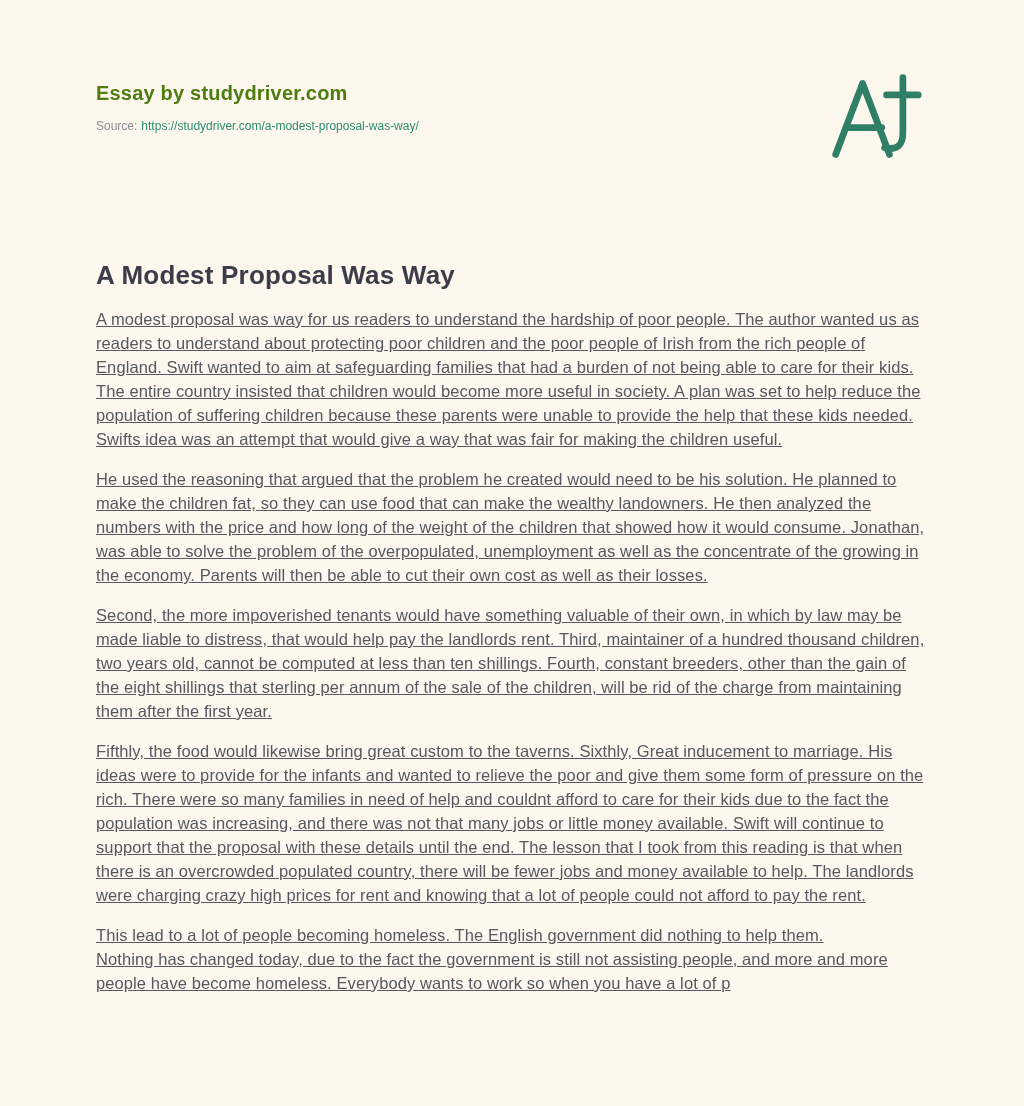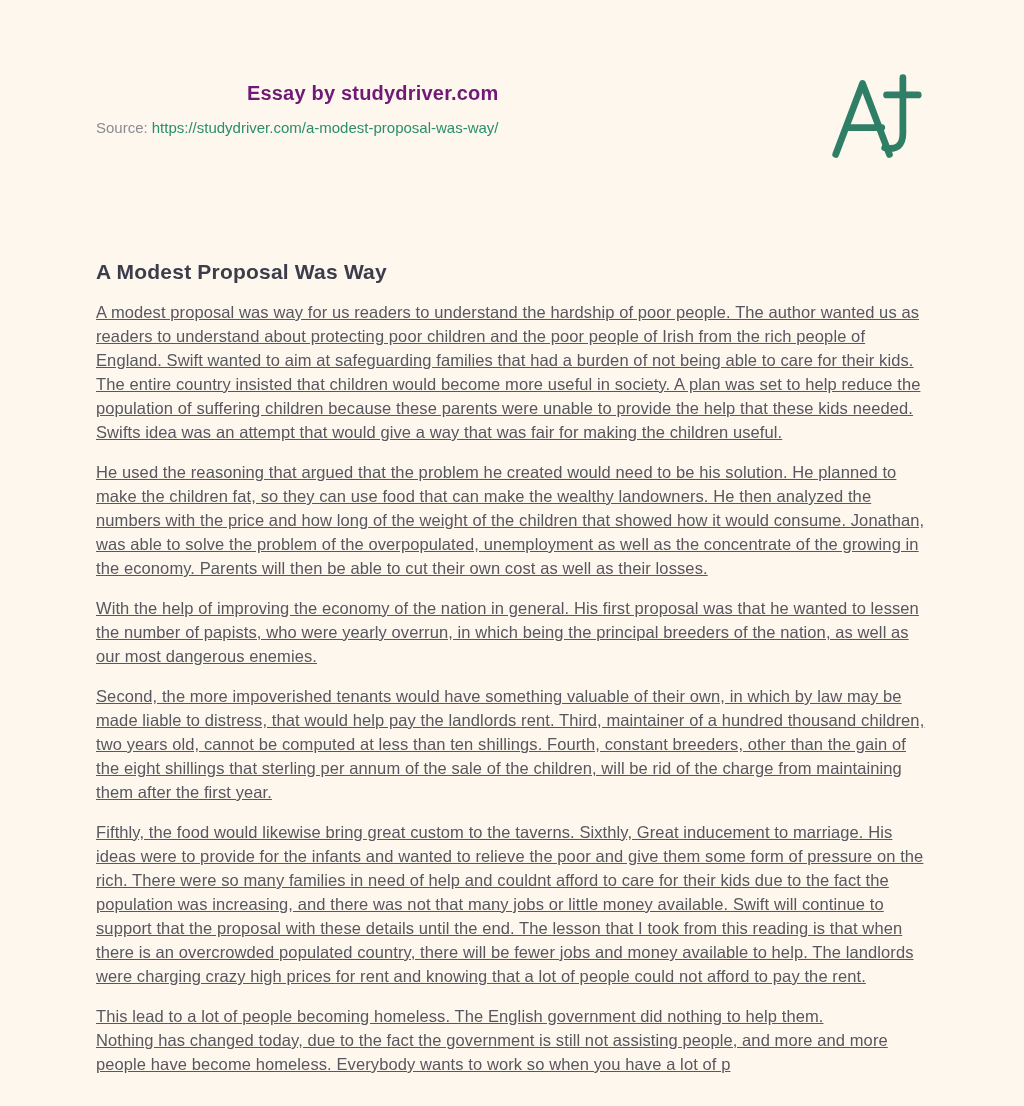--- a/index.html
+++ b/index.html
@@ -20,46 +20,45 @@
     width: 1024px;
   }
   .header {
     display: flex;
     justify-content: space-between;
     align-items: flex-start;
   }
   .byline {
     font-size: 20px;
     font-weight: bold;
-    color: #701a75;
+    color: #4d7c0f;
     letter-spacing: 0.2px;
     margin-top: 6px;
-    text-align: right;
   }
   .source-line {
     margin-top: 14px;
-    font-size: 15px;
+    font-size: 12px;
     color: #8b8b92;
   }
   .source-link {
     color: #2a8e6e;
     text-decoration: none;
     margin-left: 4px;
   }
   .logo {
     width: 96px;
     height: 96px;
     color: #2e7f66;
     margin-top: -6px;
     margin-right: 4px;
     flex: 0 0 auto;
   }
   .title {
     margin: 94px 0 16px 0;
-    font-size: 21px;
+    font-size: 26px;
     font-weight: 600;
     color: #3c3c4b;
     letter-spacing: 0.2px;
   }
   .article p {
     margin: 16px 0;
     font-size: 16.5px;
     line-height: 24px;
     color: #57575f;
     letter-spacing: 0.1px;
@@ -90,20 +89,19 @@
         </g>
       </svg>
     </div>
   </div>
 
   <h1 class="title">A Modest Proposal Was Way</h1>
 
   <div class="article">
     <p>A modest proposal was way for us readers to understand the hardship of poor people. The author wanted us as readers to understand about protecting poor children and the poor people of Irish from the rich people of England. Swift wanted to aim at safeguarding families that had a burden of not being able to care for their kids. The entire country insisted that children would become more useful in society. A plan was set to help reduce the population of suffering children because these parents were unable to provide the help that these kids needed. Swifts idea was an attempt that would give a way that was fair for making the children useful.</p>
     <p>He used the reasoning that argued that the problem he created would need to be his solution. He planned to make the children fat, so they can use food that can make the wealthy landowners. He then analyzed the numbers with the price and how long of the weight of the children that showed how it would consume. Jonathan, was able to solve the problem of the overpopulated,  unemployment as well as the concentrate of the growing in the economy. Parents will then be able to cut their own cost as well as their losses.</p>
-    <p>With the help of improving the economy of the nation in general. His first proposal was that he wanted to lessen the number of papists, who were yearly overrun, in which being the principal breeders of the nation, as well as our most dangerous enemies.</p>
     <p>Second, the more impoverished tenants would have something valuable of their own, in which by law may be made liable to distress, that would help pay the landlords rent. Third, maintainer of a hundred thousand children, two years old, cannot be computed at less than ten shillings. Fourth, constant breeders, other than the gain of the eight shillings that sterling per annum of the sale of the children, will be rid of the charge from maintaining them after the first year.</p>
     <p>Fifthly, the food would likewise bring great custom to the taverns. Sixthly, Great inducement to marriage. His ideas were to provide for the infants and wanted to relieve the poor and give them some form of pressure on the rich. There were so many families in need of help and couldnt afford to care for their kids due to the fact the population was increasing, and there was not that many jobs or little money available. Swift will continue to support that the proposal with these details until the end. The lesson that I took from this reading is that when there is an overcrowded populated country, there will be fewer jobs and money available to help. The landlords were charging crazy high prices for rent and knowing that a lot of people could not afford to pay the rent.</p>
     <p>This lead to a lot of people becoming homeless. The English government did nothing to help them.
 Nothing has changed today, due to the fact the government is still not assisting people, and more and more people have become homeless. Everybody wants to work so when you have a lot of p</p>
   </div>
 
 </div>
 
 </body></html>

